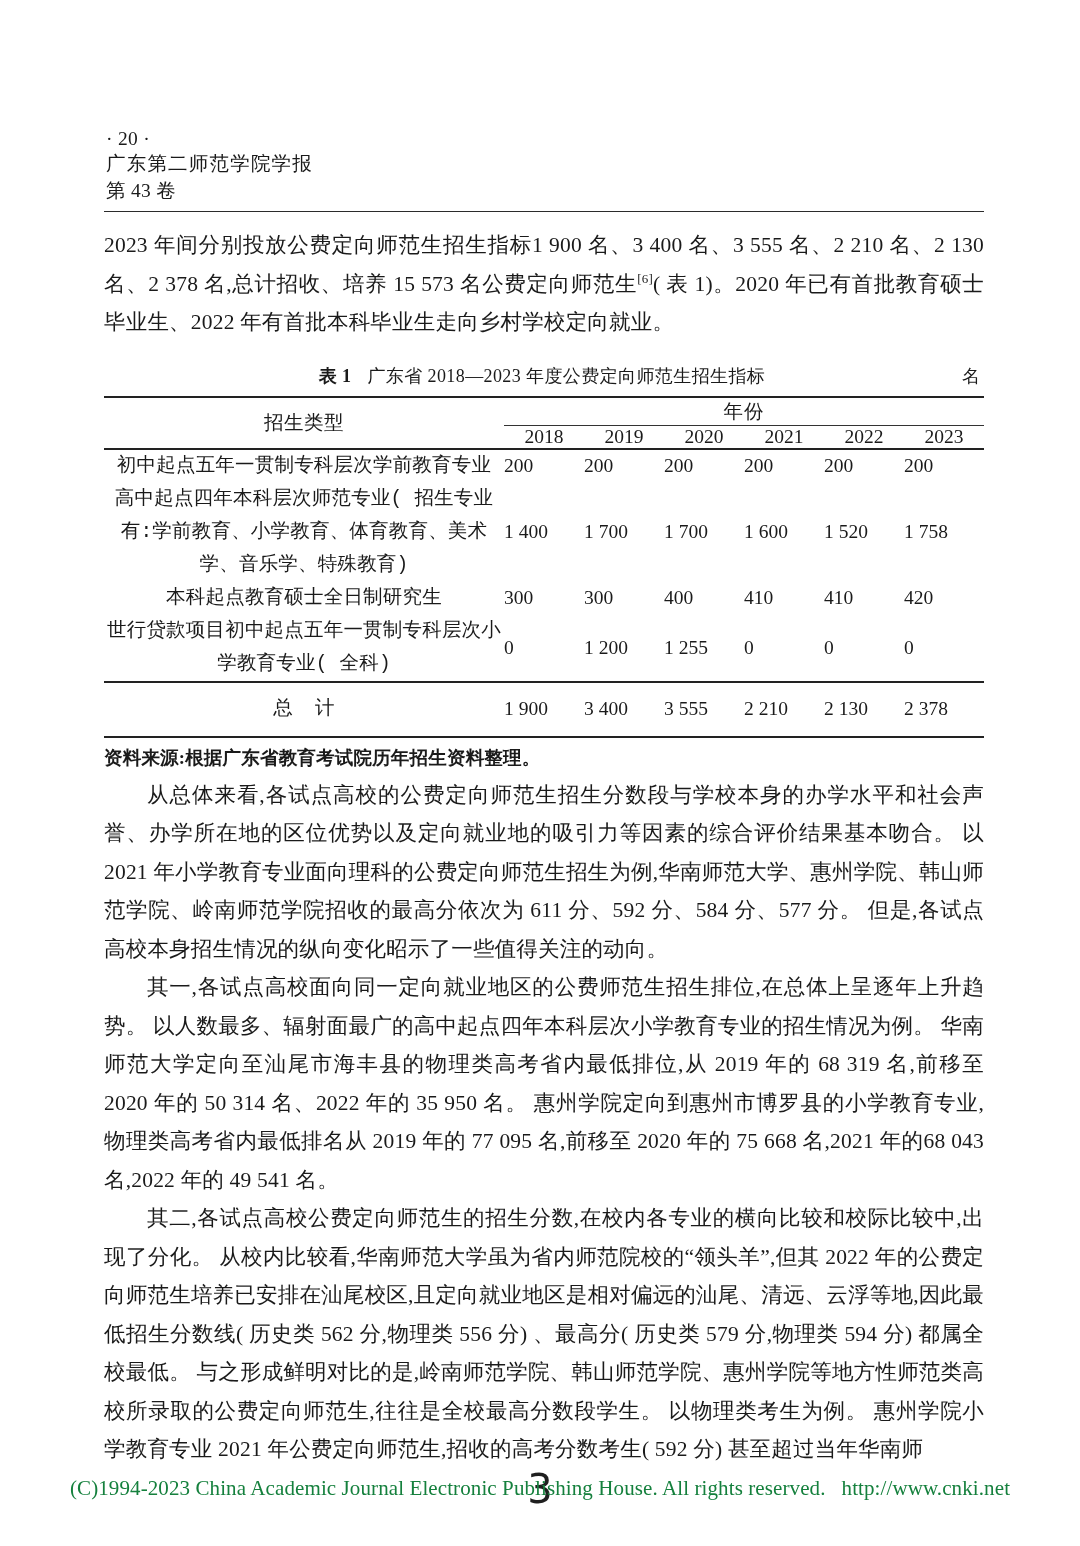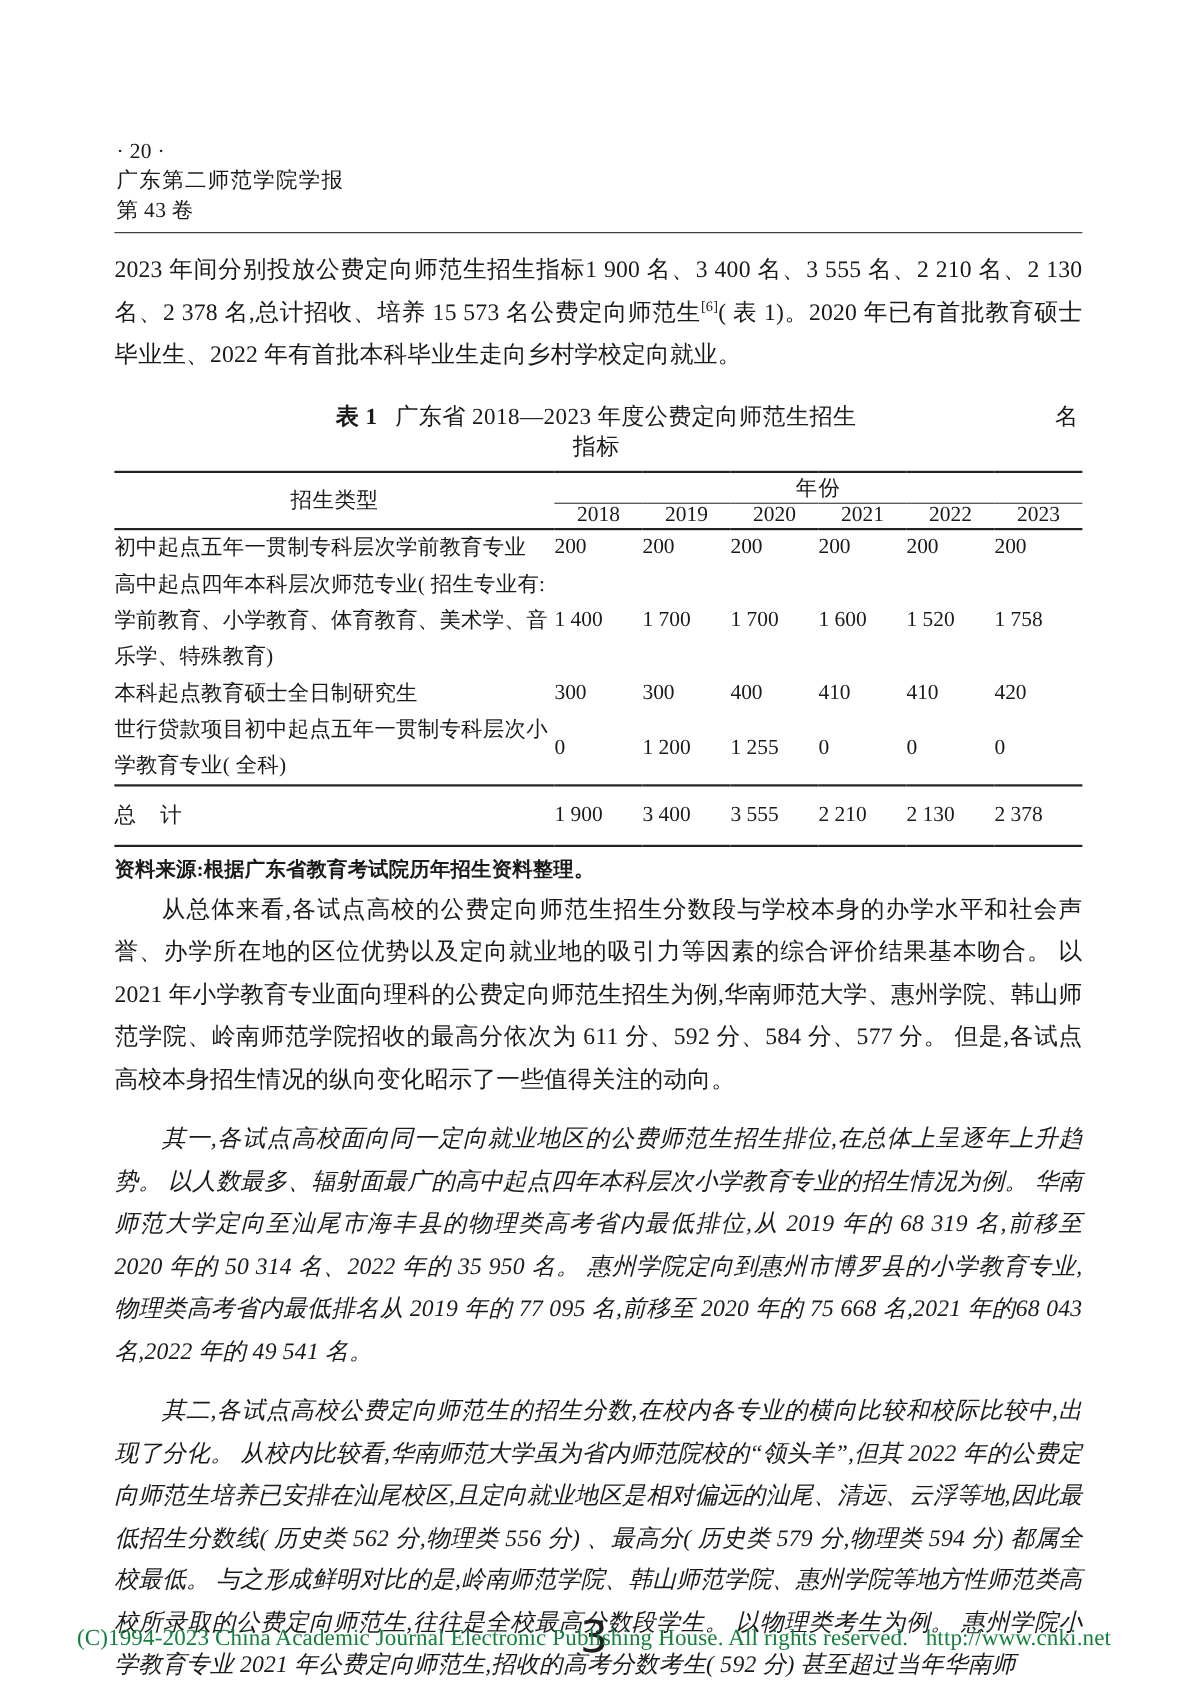--- a/index.html
+++ b/index.html
@@ -57,21 +57,21 @@
   
   p.body {
     margin: 0 0 0 0;
     font-size: 21.5px;
     line-height: 38.5px;
     text-align: justify;
     text-justify: inter-ideograph;
     letter-spacing: 0.2px;
   }
   p.body.indent { text-indent: 2em; }
-  p.body + p.body { margin-top: 16px; font-style: italic; }
+  p.body + p.body { margin-top: 0; }
 
   .sup {
     font-size: 13px;
     vertical-align: super;
     line-height: 0;
   }
 
   .section-head {
     font-size: 21.5px;
     line-height: 38.5px;
@@ -79,21 +79,21 @@
     margin: 12px 0 2px 0;
     font-weight: bold;
   }
 
   
   .table-block { margin: 22px 0 6px 0; }
 
   .tbl-caption {
     display: flex;
     align-items: baseline;
-    font-size: 21px;
+    font-size: 18px;
     padding-bottom: 8px;
   }
   .tbl-caption .cap-spacer { width: 200px; }
   .tbl-caption .cap-main {
     flex: 1;
     text-align: center;
     letter-spacing: 0.4px;
   }
   .tbl-caption .cap-main .cap-no {
     font-weight: bold;
@@ -130,24 +130,25 @@
   th.year-group {
     padding: 9px 0 5px 0;
     letter-spacing: 1px;
   }
   th.year-cell {
     text-align: center;
     padding: 7px 0 8px 0;
     width: 80px;
   }
   td.type-cell {
-    text-align: left;
+    text-align: center;
     padding: 11px 16px 11px 8px;
     line-height: 33px;
     letter-spacing: 0.2px;
+    font-family: Liberation Mono, monospace;
   }
   td.num-cell {
     text-align: left;
     width: 80px;
     white-space: nowrap;
   }
   tr.total-row td.type-cell {
     letter-spacing: 0.2px;
     padding-top: 10px;
     padding-bottom: 10px;

